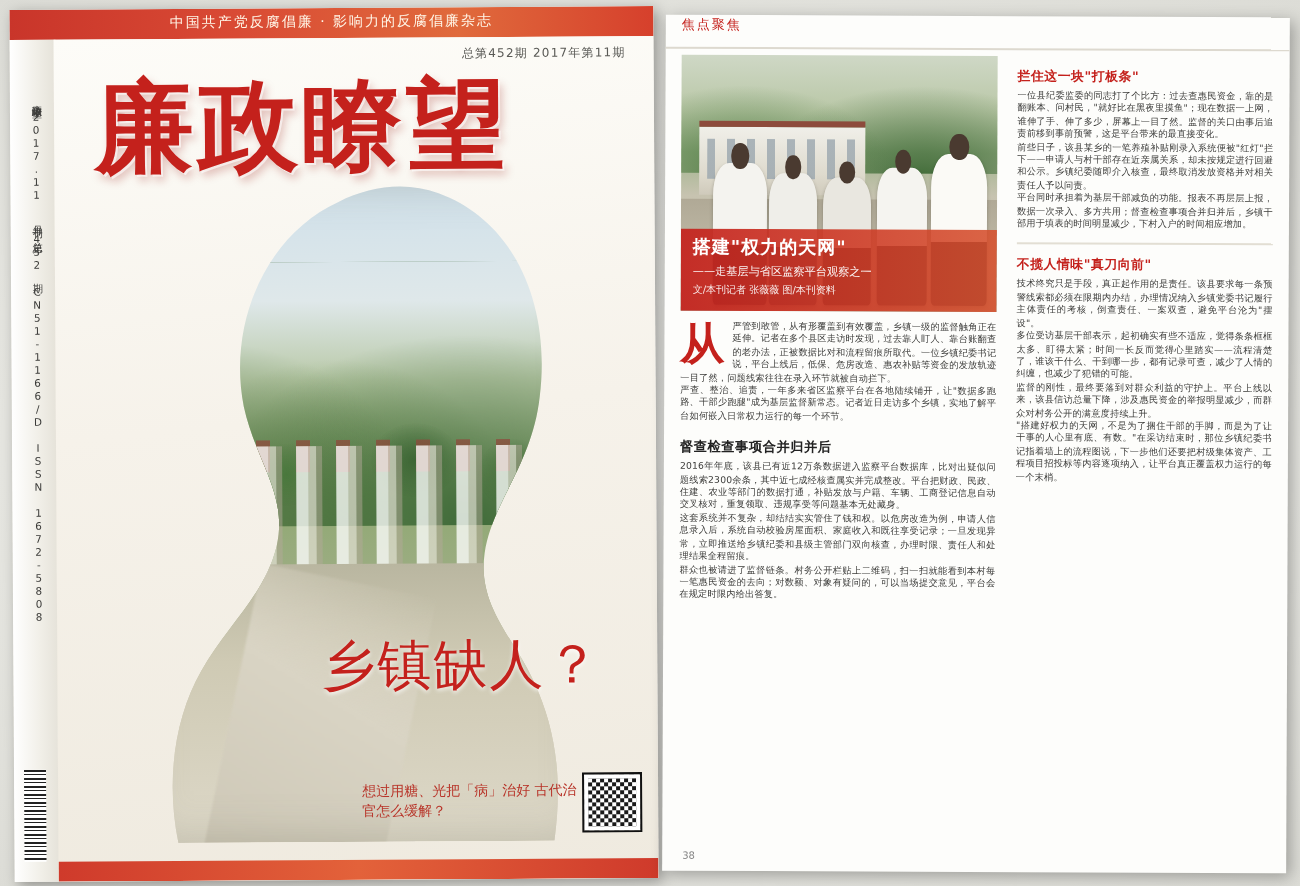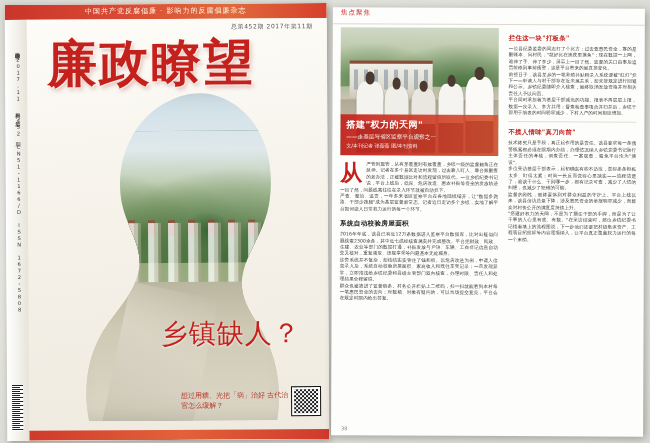--- a/index.html
+++ b/index.html
@@ -486,21 +486,21 @@
         </div>
       </div>
 
       <div class="dropcap-row">
         <span class="dropcap">从</span>
         <div class="body-text">严管到敢管，从有形覆盖到有效覆盖，乡镇一级的监督触角正在延伸。记者在多个县区走访时发现，过去靠人盯人、靠台账翻查的老办法，正被数据比对和流程留痕所取代。一位乡镇纪委书记说，平台上线后，低保、危房改造、惠农补贴等资金的发放轨迹一目了然，问题线索往往在录入环节就被自动拦下。</div>
       </div>
 
       <div class="body-text">严查、整治、追责，一年多来省区监察平台在各地陆续铺开，让"数据多跑路、干部少跑腿"成为基层监督新常态。记者近日走访多个乡镇，实地了解平台如何嵌入日常权力运行的每一个环节。</div>
 
-      <div class="body-head">系统自动校验房屋面积</div>
+      <div class="body-head">督查检查事项合并归并后</div>
       <div class="body-text">2016年年底，该县已有近12万条数据进入监察平台数据库，比对出疑似问题线索2300余条，其中近七成经核查属实并完成整改。平台把财政、民政、住建、农业等部门的数据打通，补贴发放与户籍、车辆、工商登记信息自动交叉核对，重复领取、违规享受等问题基本无处藏身。</div>
       <div class="body-text">这套系统并不复杂，却结结实实管住了钱和权。以危房改造为例，申请人信息录入后，系统自动校验房屋面积、家庭收入和既往享受记录；一旦发现异常，立即推送给乡镇纪委和县级主管部门双向核查，办理时限、责任人和处理结果全程留痕。</div>
       <div class="body-text">群众也被请进了监督链条。村务公开栏贴上二维码，扫一扫就能看到本村每一笔惠民资金的去向；对数额、对象有疑问的，可以当场提交意见，平台会在规定时限内给出答复。</div>
     </div>
 
     <div class="col-right">
       <div class="sec-head">拦住这一块"打板条"</div>
       <div class="body-text">一位县纪委监委的同志打了个比方：过去查惠民资金，靠的是翻账本、问村民，"就好比在黑夜里摸鱼"；现在数据一上网，谁伸了手、伸了多少，屏幕上一目了然。监督的关口由事后追责前移到事前预警，这是平台带来的最直接变化。</div>
       <div class="body-text">前些日子，该县某乡的一笔养殖补贴刚录入系统便被"红灯"拦下——申请人与村干部存在近亲属关系，却未按规定进行回避和公示。乡镇纪委随即介入核查，最终取消发放资格并对相关责任人予以问责。</div>
       <div class="body-text">平台同时承担着为基层干部减负的功能。报表不再层层上报，数据一次录入、多方共用；督查检查事项合并归并后，乡镇干部用于填表的时间明显减少，下村入户的时间相应增加。</div>

